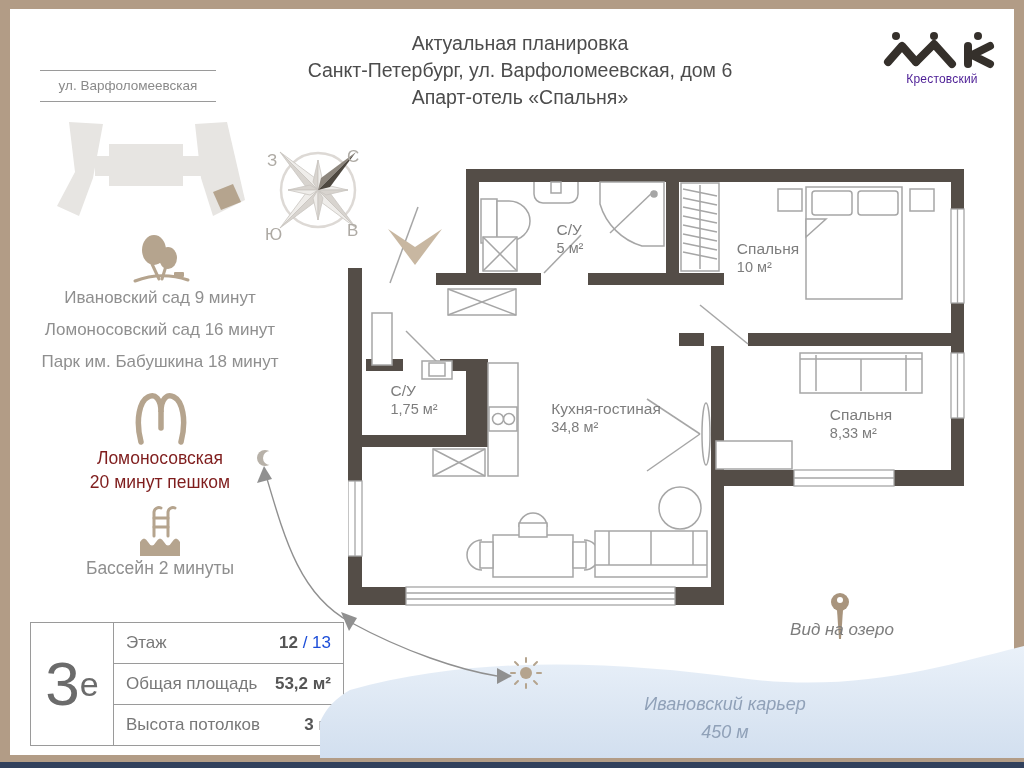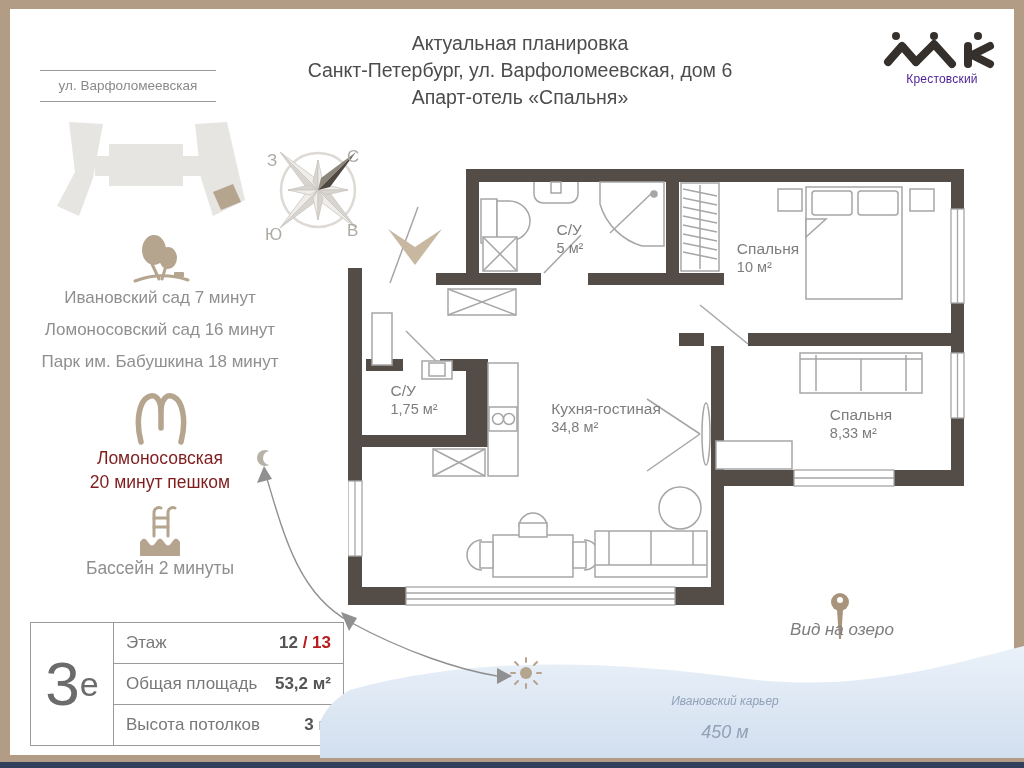--- a/index.html
+++ b/index.html
@@ -21,23 +21,23 @@
   .room-label .ar{font-size:14.5px;line-height:19px;}
   .infobox{left:30px;top:622px;width:312px;height:122px;border:1.5px solid #9a9a9a;display:flex;background:#fff;}
   .infobox .unit{width:82px;border-right:1.5px solid #9a9a9a;display:flex;align-items:center;justify-content:center;color:#6b6b6b;}
   .infobox .unit .big{font-size:62px;line-height:62px;}
   .infobox .unit .sub{font-size:34px;}
   .infobox .rows{flex:1;display:flex;flex-direction:column;}
   .infobox .row{flex:1;display:flex;align-items:center;justify-content:space-between;padding:0 12px;border-bottom:1.5px solid #9a9a9a;}
   .infobox .row:last-child{border-bottom:none;}
   .infobox .row .lab{color:#787878;font-size:17px;}
   .infobox .row .val{color:#555555;font-size:17px;font-weight:bold;white-space:pre;}
-  .infobox .row .muted{color:#b91c1c;font-weight:bold;}
+  .infobox .row .muted{color:#1d4ed8;font-weight:normal;}
   .lake{left:772px;top:620px;width:140px;text-align:center;color:#7d7d7d;font-size:17px;font-style:italic;}
-  .water-name{left:590px;top:694px;width:270px;text-align:center;color:#90a1b8;font-size:12px;font-style:italic;}
+  .water-name{left:590px;top:694px;width:270px;text-align:center;color:#90a1b8;font-size:18px;font-style:italic;}
   .water-dist{left:590px;top:722px;width:270px;text-align:center;color:#90a1b8;font-size:18px;font-style:italic;}
   svg{display:block;}
 </style>
 </head>
 <body>
 
 <div class="abs paper"></div>
 
 <div class="abs title">
   <div>Актуальная планировка</div>
@@ -114,21 +114,21 @@
     <rect x="44" y="39" width="10" height="5" rx="1"></rect>
   </g>
   <g stroke="#b5a48e" stroke-width="3" fill="none" stroke-linecap="round">
     <path d="M22,31 L29,46"></path>
       <path d="M36,33 L32,46"></path>
     <path d="M5,48 Q31,38 58,47"></path>
   </g>
 </svg>
 
 <div class="abs side-text" style="top:282px;">
-  <div>Ивановский сад 7 минут</div>
+  <div>Ивановский сад 9 минут</div>
   <div>Ломоносовский сад 16 минут</div>
   <div>Парк им. Бабушкина 18 минут</div>
 </div>
 
 <svg class="abs" style="left:134px;top:392px;" width="54" height="54" viewBox="0 0 54 54">
   <g stroke="#b5a48e" stroke-width="5.5" fill="none" stroke-linecap="round">
     <path d="M7,50 C1,27 6,9 14,5 C21,1 27,7 27,20 C27,7 33,1 40,5 C48,9 53,27 47,50"></path>
     <path d="M27,20 L27,36"></path>
   </g>
 </svg>

